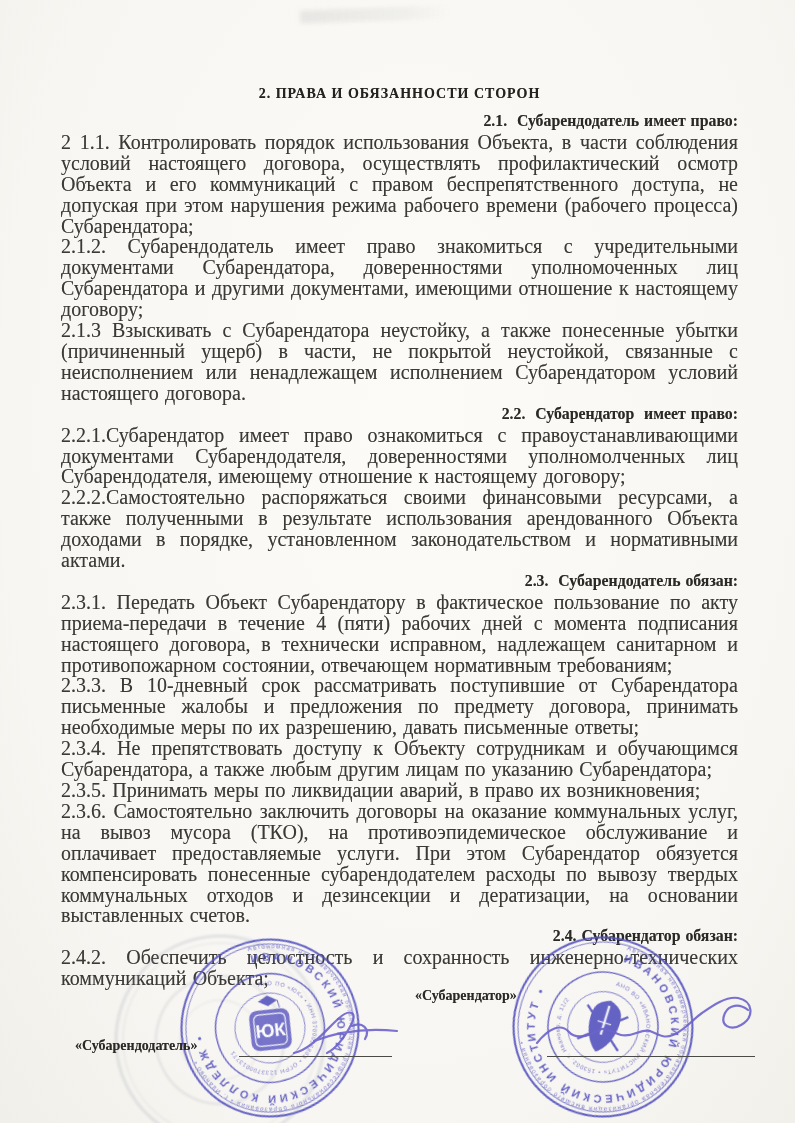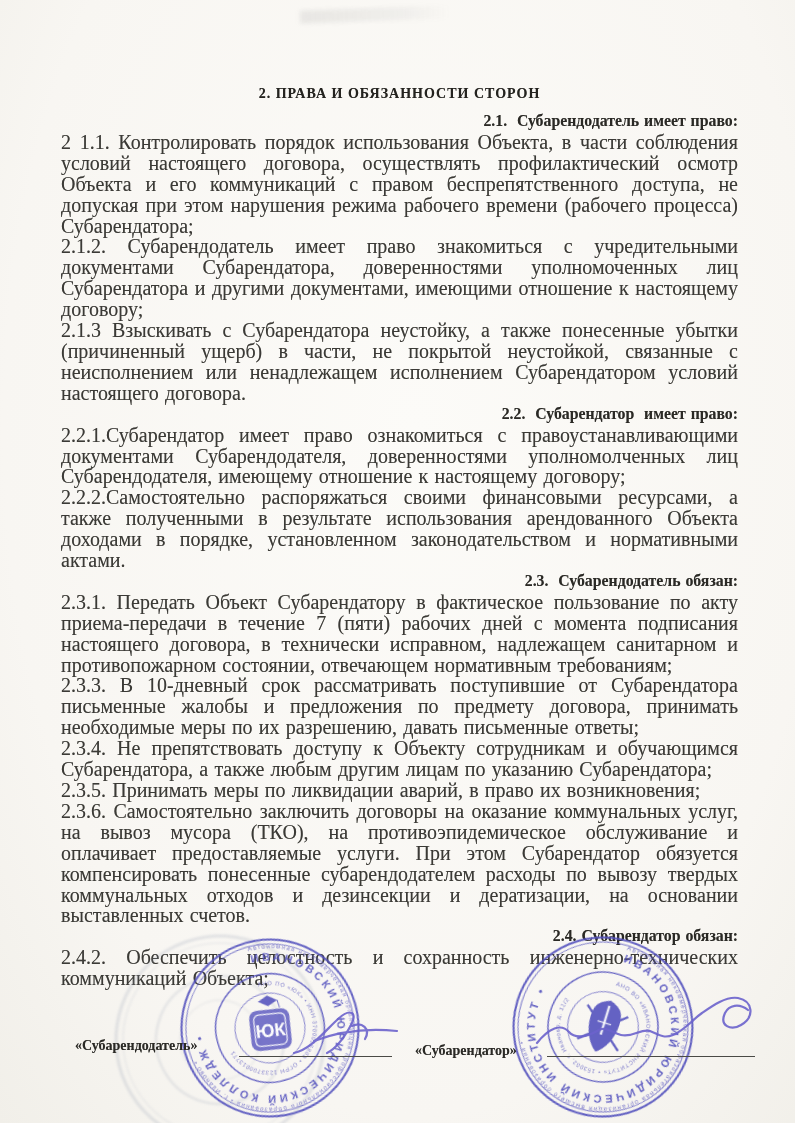--- a/index.html
+++ b/index.html
@@ -50,21 +50,21 @@
   <div class="content">
     <h1 class="doc-title">2. ПРАВА И ОБЯЗАННОСТИ СТОРОН</h1>
     <p class="para bold">2.1.&nbsp; Субарендодатель имеет право:</p>
     <p class="para">2 1.1. Контролировать порядок использования Объекта, в части соблюдения условий настоящего договора, осуществлять профилактический осмотр Объекта и его коммуникаций с правом беспрепятственного доступа, не допуская при этом нарушения режима рабочего времени (рабочего процесса) Субарендатора;</p>
     <p class="para">2.1.2. Субарендодатель имеет право знакомиться с учредительными документами Субарендатора, доверенностями уполномоченных лиц Субарендатора и другими документами, имеющими отношение к настоящему договору;</p>
     <p class="para">2.1.3 Взыскивать с Субарендатора неустойку, а также понесенные убытки (причиненный ущерб) в части, не покрытой неустойкой, связанные с неисполнением или ненадлежащем исполнением Субарендатором условий настоящего договора.</p>
     <p class="para bold">2.2.&nbsp; Субарендатор&nbsp; имеет право:</p>
     <p class="para">2.2.1.Субарендатор имеет право ознакомиться с правоустанавливающими документами Субарендодателя, доверенностями уполномолченных лиц Субарендодателя, имеющему отношение к настоящему договору;</p>
     <p class="para">2.2.2.Самостоятельно распоряжаться своими финансовыми ресурсами, а также полученными в результате использования арендованного Объекта доходами в порядке, установленном законодательством и нормативными актами.</p>
     <p class="para bold">2.3.&nbsp; Субарендодатель обязан:</p>
-    <p class="para">2.3.1. Передать Объект Субарендатору в фактическое пользование по акту приема-передачи в течение 7 (пяти) рабочих дней с момента подписания настоящего договора, в технически исправном, надлежащем санитарном и противопожарном состоянии, отвечающем нормативным требованиям;</p>
+    <p class="para">2.3.1. Передать Объект Субарендатору в фактическое пользование по акту приема-передачи в течение 4 (пяти) рабочих дней с момента подписания настоящего договора, в технически исправном, надлежащем санитарном и противопожарном состоянии, отвечающем нормативным требованиям;</p>
     <p class="para">2.3.3. В 10-дневный срок рассматривать поступившие от Субарендатора письменные жалобы и предложения по предмету договора, принимать необходимые меры по их разрешению, давать письменные ответы;</p>
     <p class="para">2.3.4. Не препятствовать доступу к Объекту сотрудникам и обучающимся Субарендатора, а также любым другим лицам по указанию Субарендатора;</p>
     <p class="para">2.3.5. Принимать меры по ликвидации аварий, в право их возникновения;</p>
     <p class="para">2.3.6. Самостоятельно заключить договоры на оказание коммунальных услуг, на вывоз мусора (ТКО), на противоэпидемическое обслуживание и оплачивает предоставляемые услуги. При этом Субарендатор обязуется компенсировать понесенные субарендодателем расходы по вывозу твердых коммунальных отходов и дезинсекции и дератизации, на основании выставленных счетов.</p>
     <p class="para bold">2.4. Субарендатор обязан:</p>
     <p class="para">2.4.2. Обеспечить целостность и сохранность инженерно-технических коммуникаций Объекта;</p>
   </div>
 
   <svg class="ghost" style="left:105px;top:925px;transform:rotate(14deg);" width="230" height="230" viewBox="0 0 230 230">
     <g fill="none" stroke="#9aa3b5">
@@ -143,16 +143,16 @@
         <path d="M352,1026 C362,1021 371,1029 365,1039"></path>
       </g>
       <g>
         <path d="M537,1043 C549,1028 561,1023 569,1032 C575,1039 587,1037 597,1031 C605,1025 612,1033 621,1035 C633,1038 641,1028 650,1031 C658,1034 663,1039 673,1035 C685,1030 692,1020 702,1013 C712,1006 726,996 738,998 C753,1001 755,1017 741,1025 C731,1031 719,1026 725,1013 C729,1005 739,1003 748,1010"></path>
       </g>
     </g>
   </svg>
 
   <span class="footer-label" style="left:75px;top:1038px;">«Субарендодатель»</span>
   <div class="sig-line" style="left:239px;top:1039px;width:153px;"></div>
-  <span class="footer-label" style="left:415px;top:1043px;">«Субарендатор»</span>
+  <span class="footer-label" style="left:415px;top:988px;">«Субарендатор»</span>
   <div class="sig-line" style="left:547px;top:1039px;width:208px;"></div>
 
 </div>
 
 </body></html>

